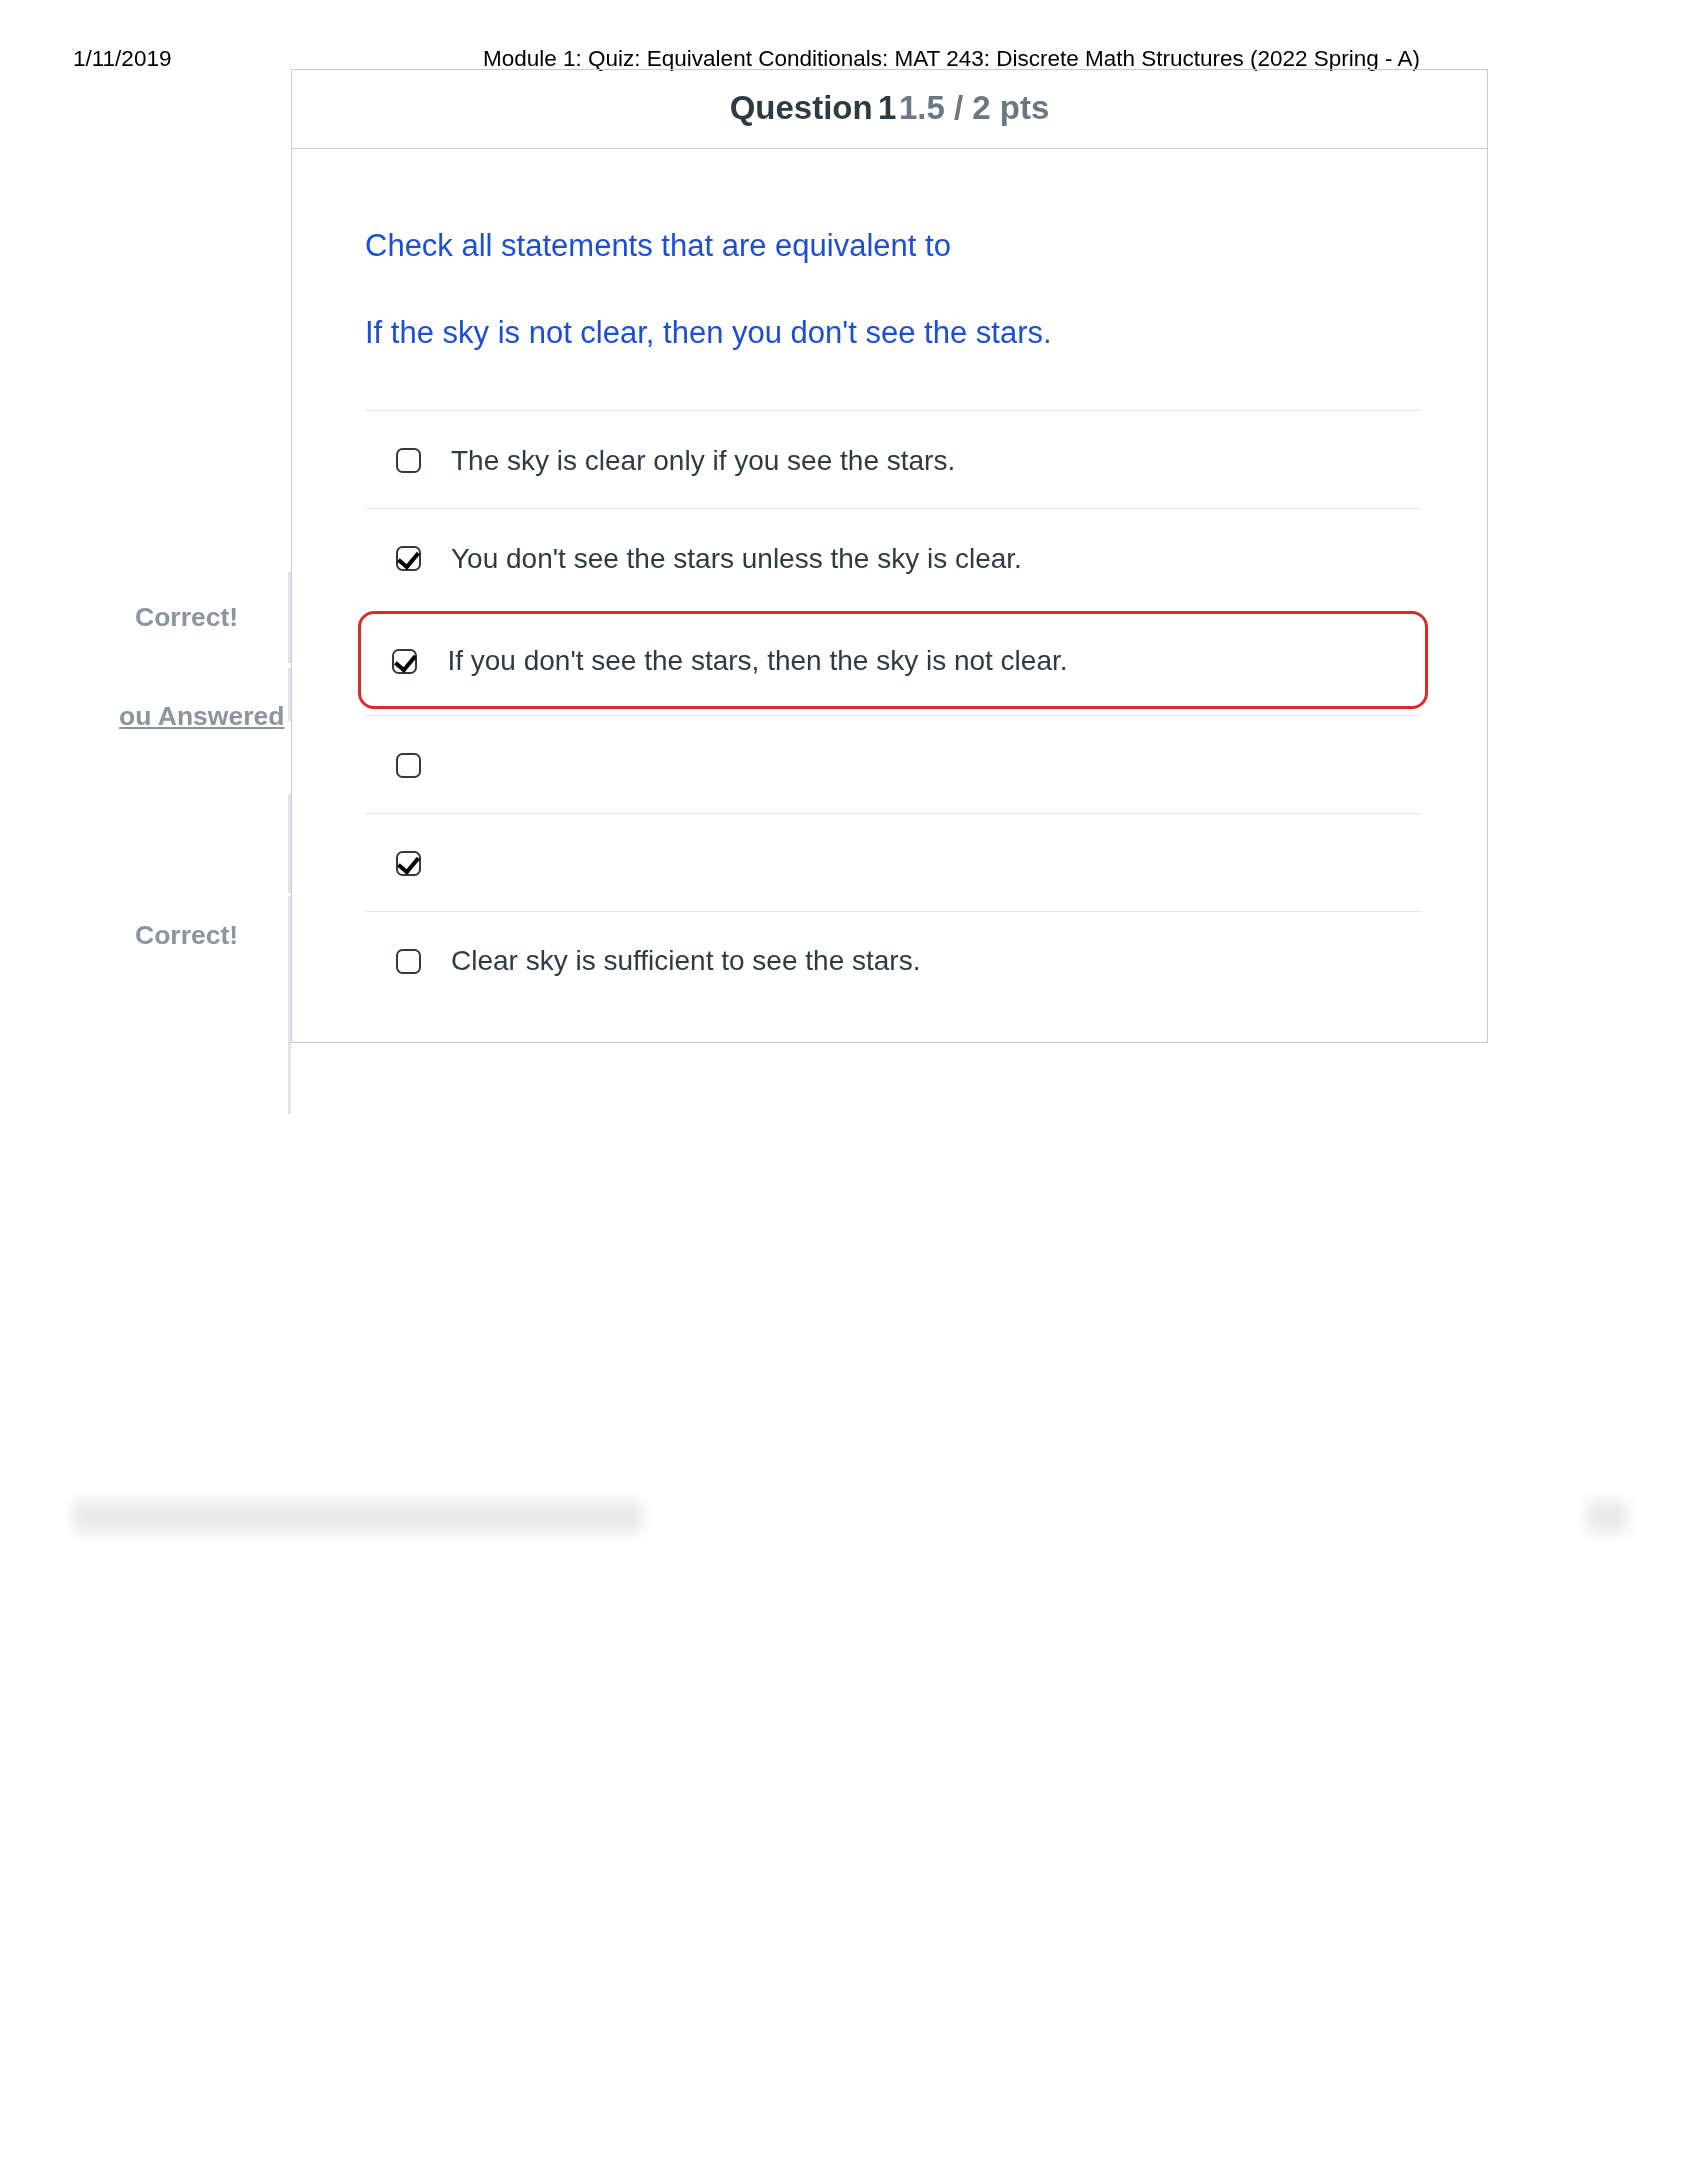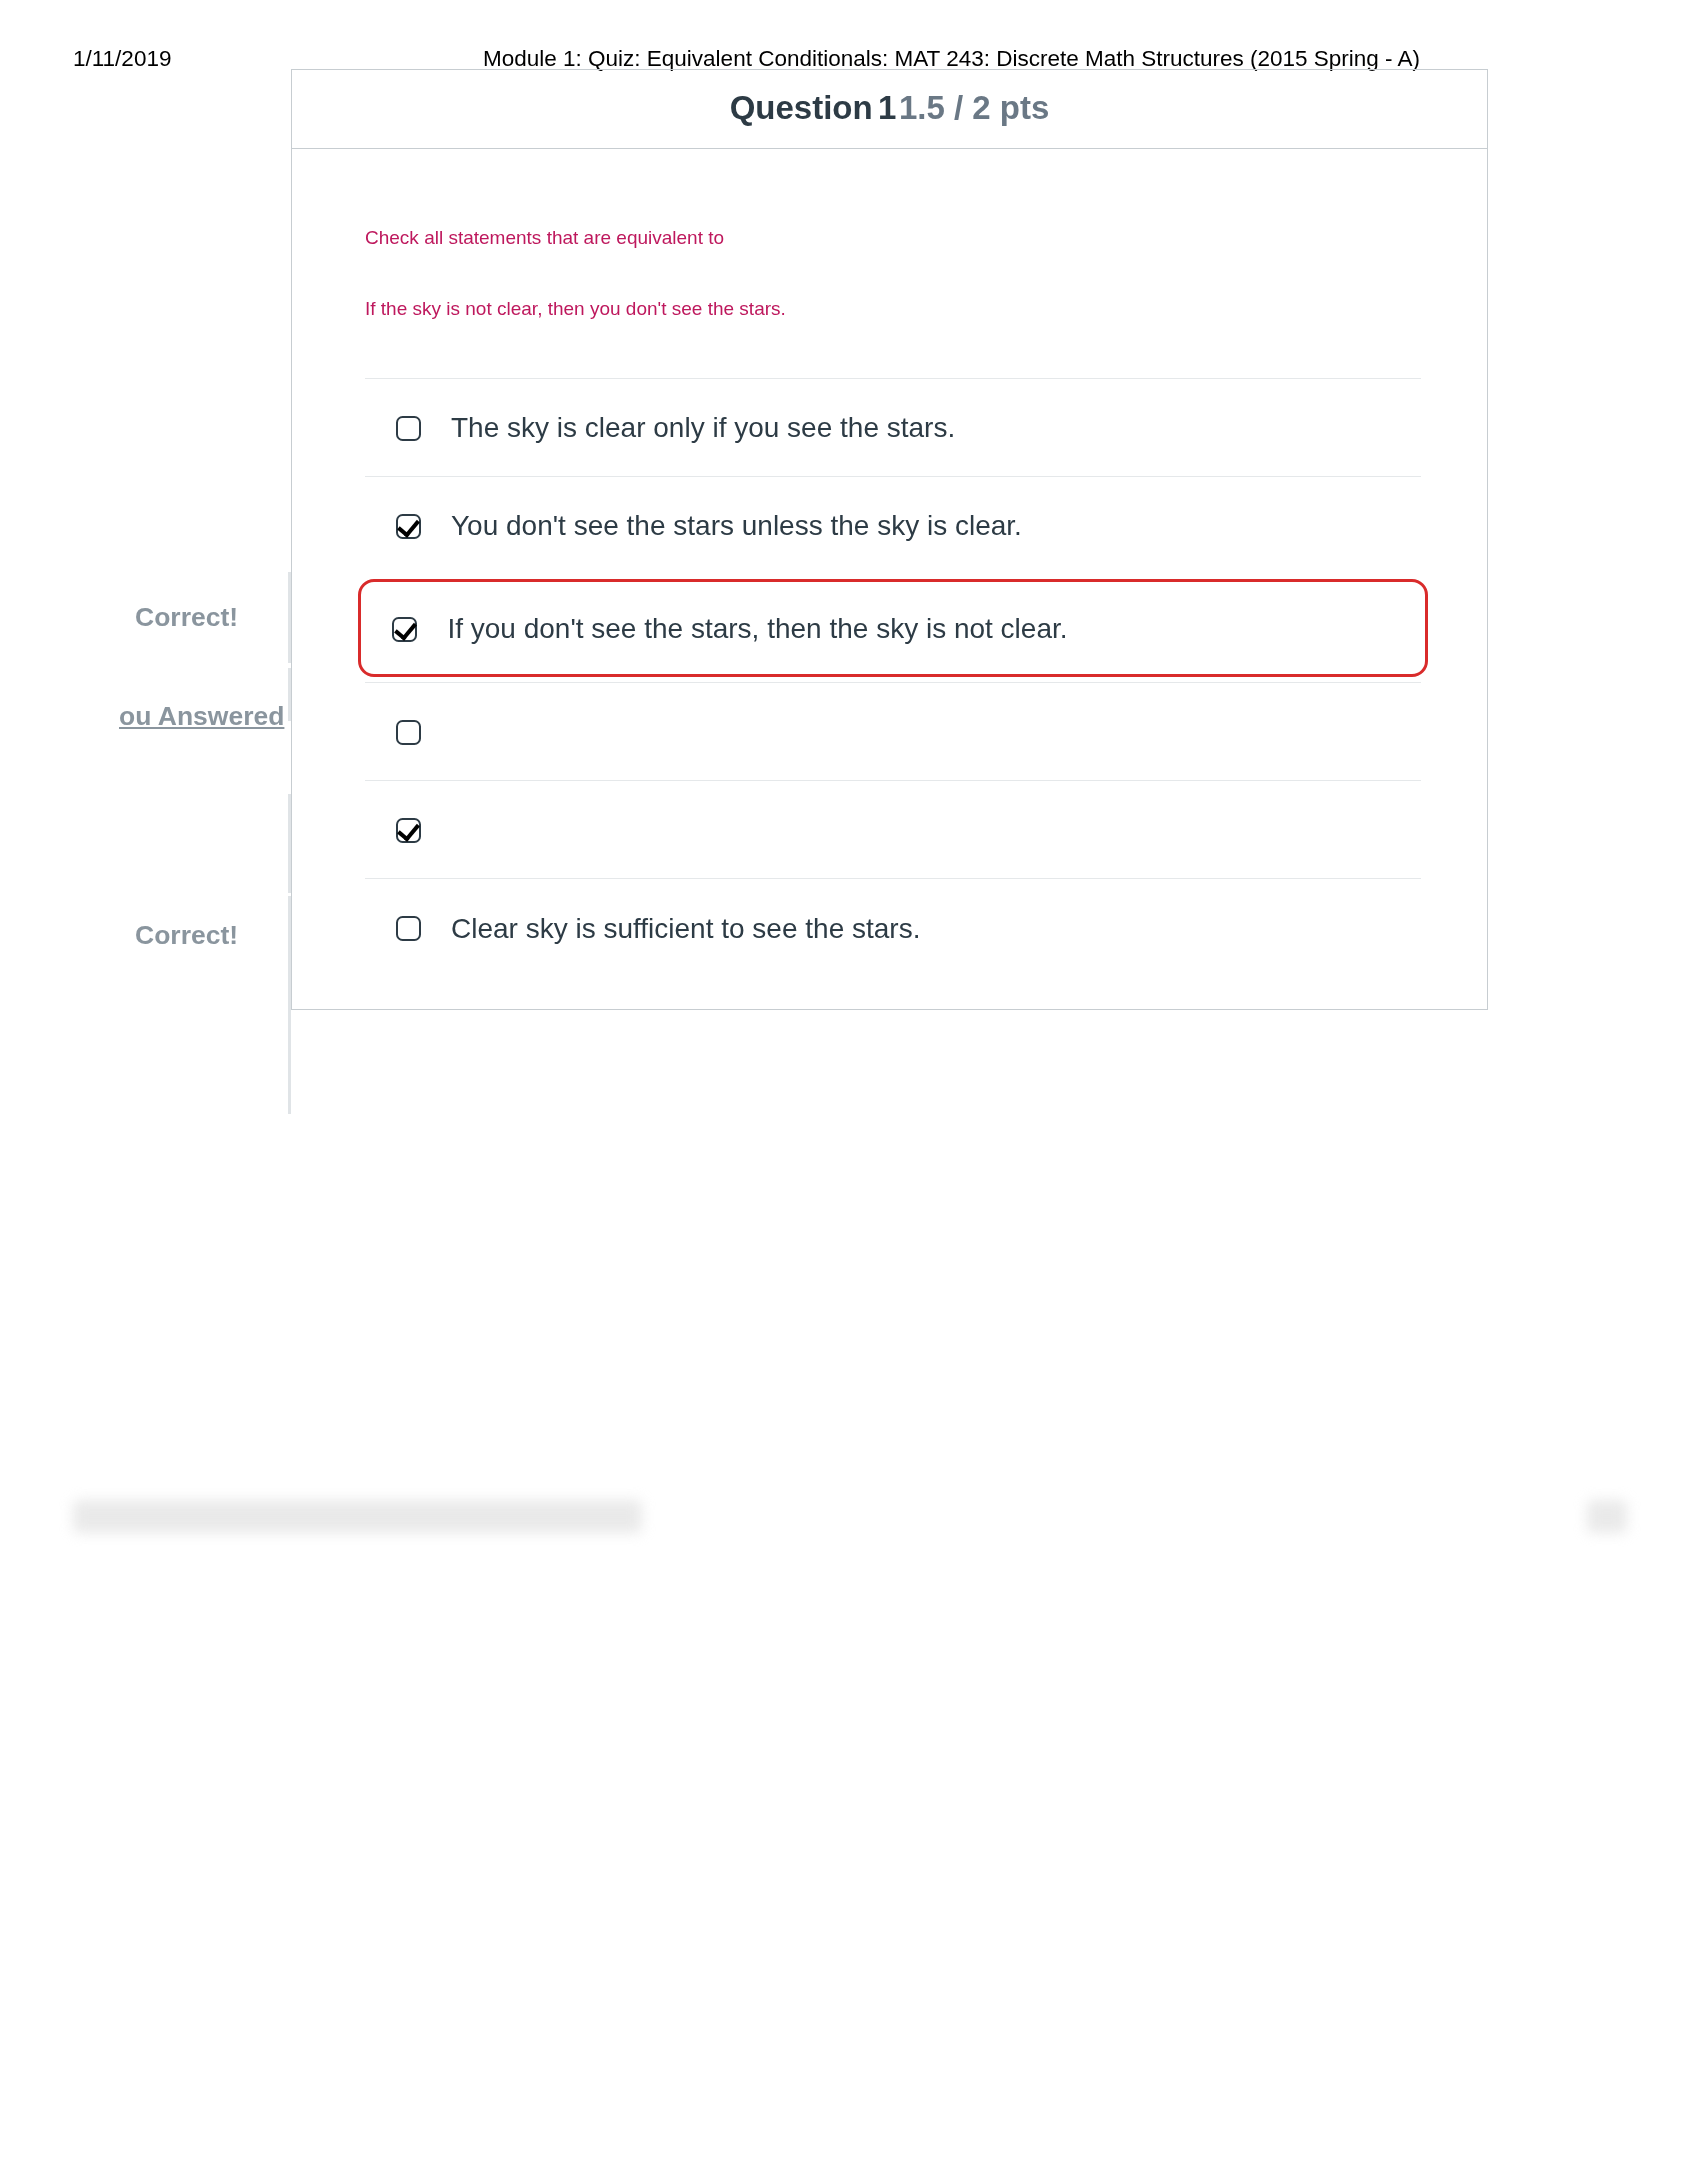--- a/index.html
+++ b/index.html
@@ -55,22 +55,22 @@
   .question-header .qpts {
     font-size: 33px;
     font-weight: 700;
     color: #6a7885;
     margin-left: 2.6px;
   }
   .question-body {
     padding: 76px 66px 33px 73px;
   }
   .prompt {
-    font-size: 19px;
-    color: #be185d;
+    font-size: 31px;
+    color: #1d4ed8;
     line-height: 1.35;
   }
   .prompt p { margin-bottom: 46px; }
   .answers {
     margin-top: 56px;
   }
   .answer-row {
     position: relative;
     display: flex;
     align-items: center;
@@ -148,21 +148,21 @@
     border-radius: 5.3px;
     opacity: 0.55;
   }
 </style>
 </head>
 <body>
 
 <div class="page">
 
   <div class="date-header">1/11/2019</div>
-  <div class="title-header">Module 1: Quiz: Equivalent Conditionals: MAT 243: Discrete Math Structures (2015 Spring - A)</div>
+  <div class="title-header">Module 1: Quiz: Equivalent Conditionals: MAT 243: Discrete Math Structures (2022 Spring - A)</div>
 
   <div class="left-vline" style="top:572px; height:91px;"></div>
   <div class="left-vline" style="top:668px; height:53px;"></div>
   <div class="left-vline" style="top:794px; height:99px;"></div>
   <div class="left-vline" style="top:896px; height:218px;"></div>
 
   <div class="left-label" style="top:602px; left:135px;">Correct!</div>
   <div class="left-label" style="top:701px; left:119px;text-decoration:underline;">ou Answered</div>
   <div class="left-label" style="top:920px; left:135px;">Correct!</div>
 

